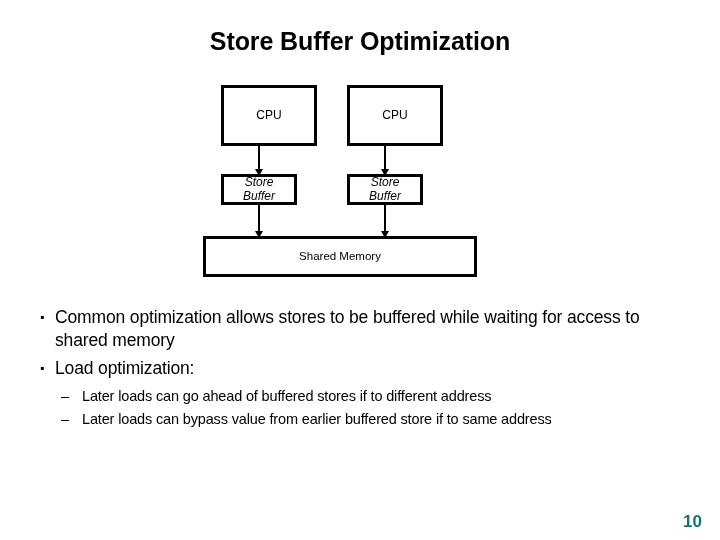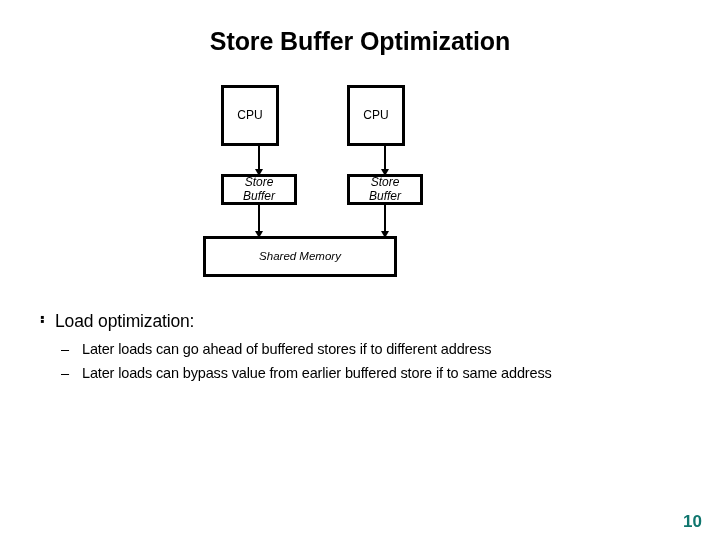--- a/index.html
+++ b/index.html
@@ -43,44 +43,43 @@
     box-sizing: border-box;
     border: 3px solid #000000;
     background: #ffffff;
     display: flex;
     align-items: center;
     justify-content: center;
     text-align: center;
     line-height: 1.15;
   }
   .node-cpu {
-    width: 58px;
+    width: 96px;
     height: 61px;
     font-size: 12px;
   }
   .node-cpu.left  { left: 221px; top: 85px; }
   .node-cpu.right { left: 347px; top: 85px; }
 
   .node-sb {
     width: 76px;
     height: 31px;
     font-size: 12px;
     font-style: italic;
   }
   .node-sb.left  { left: 221px; top: 174px; }
   .node-sb.right { left: 347px; top: 174px; }
   .node-sb .sb-label { display: block; }
 
   .node-mem {
     left: 203px;
     top: 236px;
-    width: 194px;
+    width: 274px;
     height: 41px;
     font-size: 11.5px;
-    font-style: italic;
   }
 
   
   .arrow {
     position: absolute;
     width: 2px;
     background: #000000;
   }
   .arrow::after {
     content: "";
@@ -188,20 +187,21 @@
   <div class="node node-mem">
     <span>Shared Memory</span>
   </div>
 
 </div>
 
 <div class="body-area">
 
   <div class="bullet-l1">
     <span class="marker">▪</span>
+    <span>Common optimization allows stores to be buffered while waiting for access to shared memory</span>
   </div>
 
   <div class="bullet-l1">
     <span class="marker">▪</span>
     <span>Load optimization:</span>
   </div>
 
   <div class="sub-list">
     <div class="bullet-l2">
       <span class="marker">–</span>

